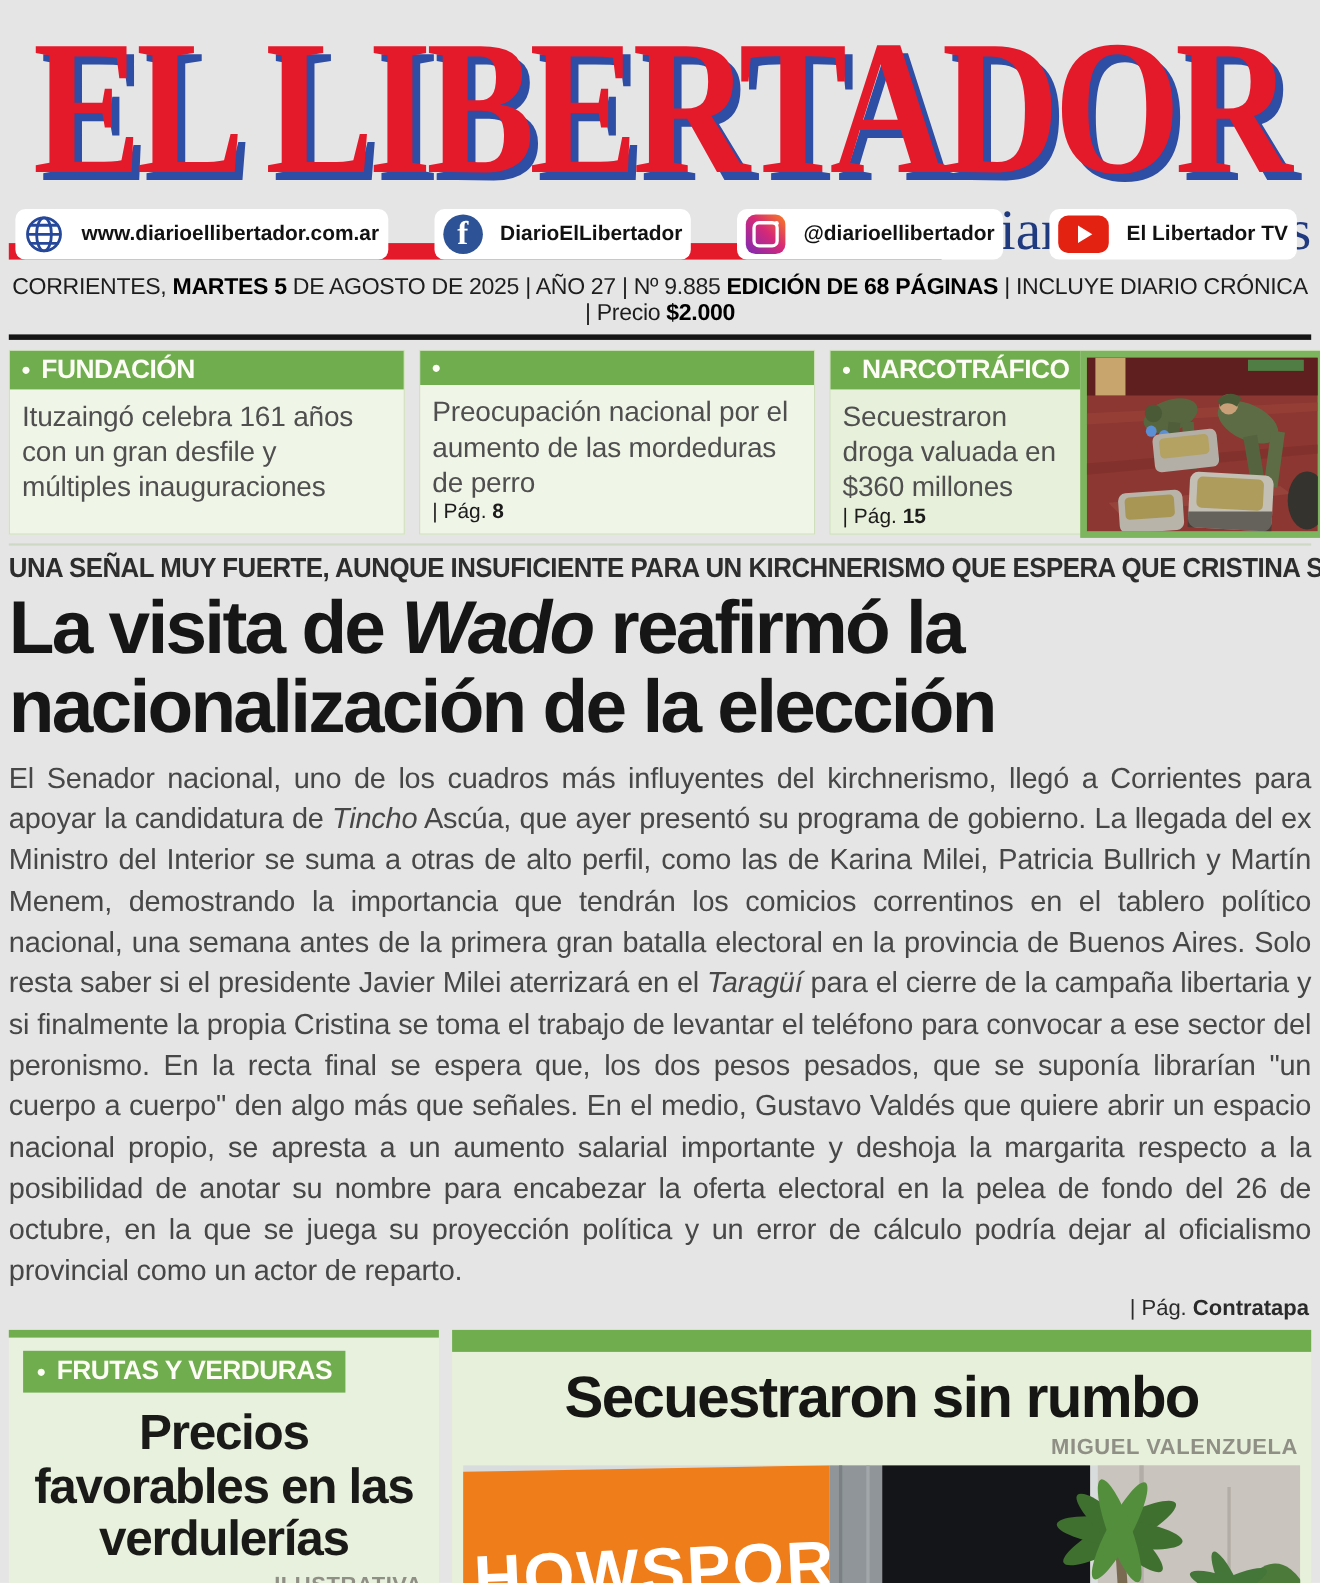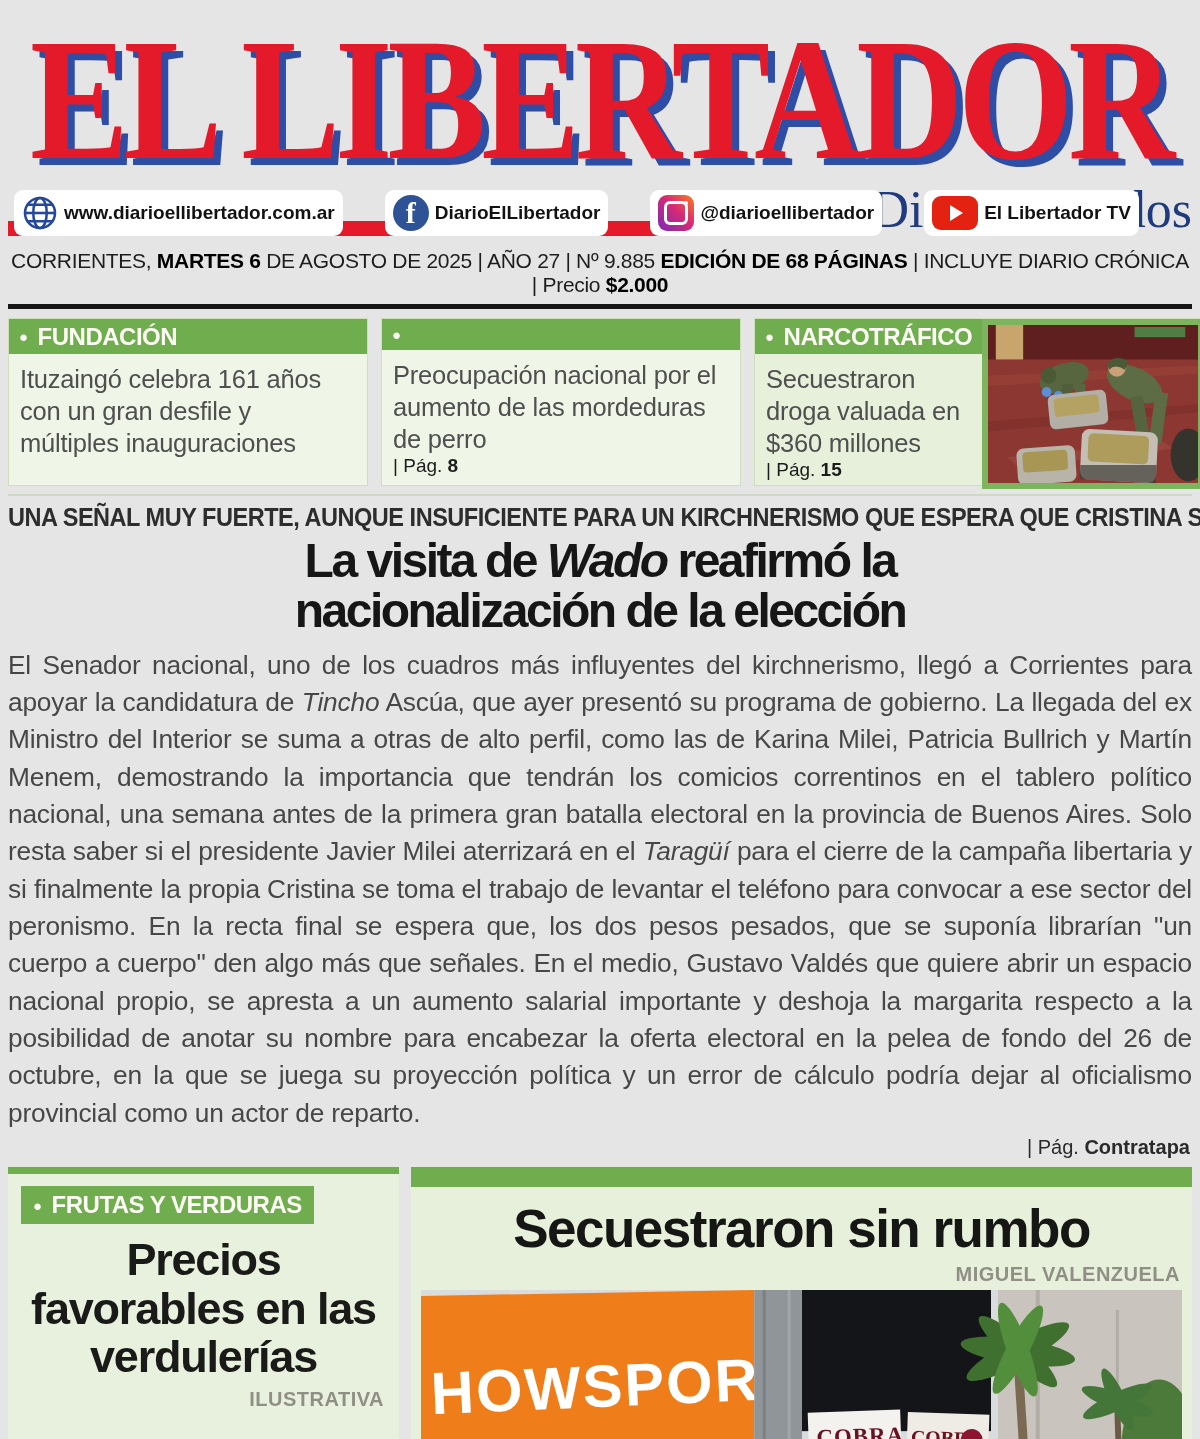--- a/index.html
+++ b/index.html
@@ -9,21 +9,21 @@
   
   .masthead{height:186px;display:flex;align-items:flex-end;justify-content:center;overflow:visible;}
   .masthead-title{font-family:"Liberation Serif",serif;font-weight:bold;font-size:148px;line-height:1;
       color:#e41a2b;letter-spacing:-5px;text-shadow:7px 6px 0 #2e4da4;
       transform:scaleY(1.18);transform-origin:bottom center;white-space:nowrap;}
 
   
   .social-row{position:relative;height:50px;margin-top:4px;}
   .red-stripe{position:absolute;left:0;bottom:4px;width:848px;height:15px;background:#e41a2b;}
   .chips{position:absolute;left:6px;top:0;display:flex;gap:42px;z-index:2;}
-  .chip{background:#fff;border-radius:9px;display:flex;align-items:center;gap:6px;padding:2px 8px;height:42px;}
+  .chip{background:#fff;border-radius:9px;display:flex;align-items:center;gap:16px;padding:2px 8px;height:42px;}
   .chip-label{font-weight:bold;font-size:19px;color:#121212;white-space:nowrap;}
   .ico{width:36px;height:36px;flex:0 0 auto;display:flex;align-items:center;justify-content:center;}
   .fb{background:#2d5396;border-radius:50%;color:#fff;font-family:"Liberation Serif",serif;
       font-weight:bold;font-size:30px;line-height:1;}
   .ig{background:linear-gradient(45deg,#7b2bb5,#d62976 55%,#fa7e1e);border-radius:9px;position:relative;}
   .ig-lens{width:18px;height:18px;border:3px solid #fff;border-radius:6px;display:block;}
   .ig-dot{position:absolute;top:6px;right:6px;width:4px;height:4px;border-radius:50%;background:#fff;}
   .yt{width:46px;height:34px;background:#e32212;border-radius:9px;}
   .yt-tri{width:0;height:0;border-left:13px solid #fff;border-top:8px solid transparent;border-bottom:8px solid transparent;margin-left:3px;}
   .tagline{position:absolute;right:0;top:-6px;font-family:"Liberation Serif",serif;
@@ -46,21 +46,21 @@
   .teaser-text{font-size:25.5px;color:#4f4f4f;line-height:1.26;padding:9px 11px 0;letter-spacing:-0.2px;}
   .teaser-page{margin-top:auto;padding:0 11px 8px;font-size:19px;color:#1c1c1c;}
   .teaser-page b{font-weight:bold;}
   .t3-photo{background:#7db45e;padding:6px;display:flex;}
   .t3-photo svg{width:100%;height:100%;display:block;}
 
   
   .rule-thin{border-top:2px solid #cdd8c5;margin:8px 0 7px;}
   .kicker{font-size:25px;font-weight:bold;color:#2d2d2d;letter-spacing:-0.5px;
       transform:scaleX(0.94);transform-origin:left center;white-space:nowrap;}
-  .headline{margin:4px 0 10px;text-align:center;font-size:48px;font-weight:bold;color:#161616;
+  .headline{margin:4px 0 10px;text-align:left;font-size:68px;font-weight:bold;color:#161616;
       line-height:1.05;letter-spacing:-2.5px;}
   .headline .it{font-style:italic;}
   .lead-body{font-size:26.3px;line-height:1.42;color:#474747;text-align:justify;margin:2px 0 0;letter-spacing:-0.2px;}
   .lead-body .it{font-style:italic;}
   .pag-right{text-align:right;font-size:20px;color:#2a2a2a;margin:4px 2px 8px;}
   .pag-right b{font-weight:bold;}
 
   
   .bottom{display:flex;gap:12px;align-items:stretch;height:504px;}
   .story-left{flex:0 0 391px;background:#e8f1dd;border-top:7px solid #6fad4f;
@@ -113,21 +113,21 @@
       <div class="chip">
         <span class="ico yt">
             <span class="yt-tri"></span>
           </span>
         <span class="chip-label">El Libertador TV</span>
       </div>
     </div>
     <div class="tagline">Diario de todos</div>
   </div>
 
-  <div class="dateline"><span>CORRIENTES, </span><b>MARTES 6</b><span> DE AGOSTO DE 2025 | AÑO 27 | Nº 9.885 </span><b>EDICIÓN DE 68 PÁGINAS</b><span> | INCLUYE DIARIO CRÓNICA | Precio </span><b>$2.000</b></div>
+  <div class="dateline"><span>CORRIENTES, </span><b>MARTES 5</b><span> DE AGOSTO DE 2025 | AÑO 27 | Nº 9.885 </span><b>EDICIÓN DE 68 PÁGINAS</b><span> | INCLUYE DIARIO CRÓNICA | Precio </span><b>$2.000</b></div>
   <div class="rule-black"></div>
 
   <div class="teasers">
     <div class="teaser t1">
       <div class="cat-bar">
           <span class="cat-dot">●</span>
           <span>FUNDACIÓN</span>
         </div>
       <div class="teaser-text">Ituzaingó celebra 161 años con un gran desfile y múltiples inauguraciones</div>
     </div>

